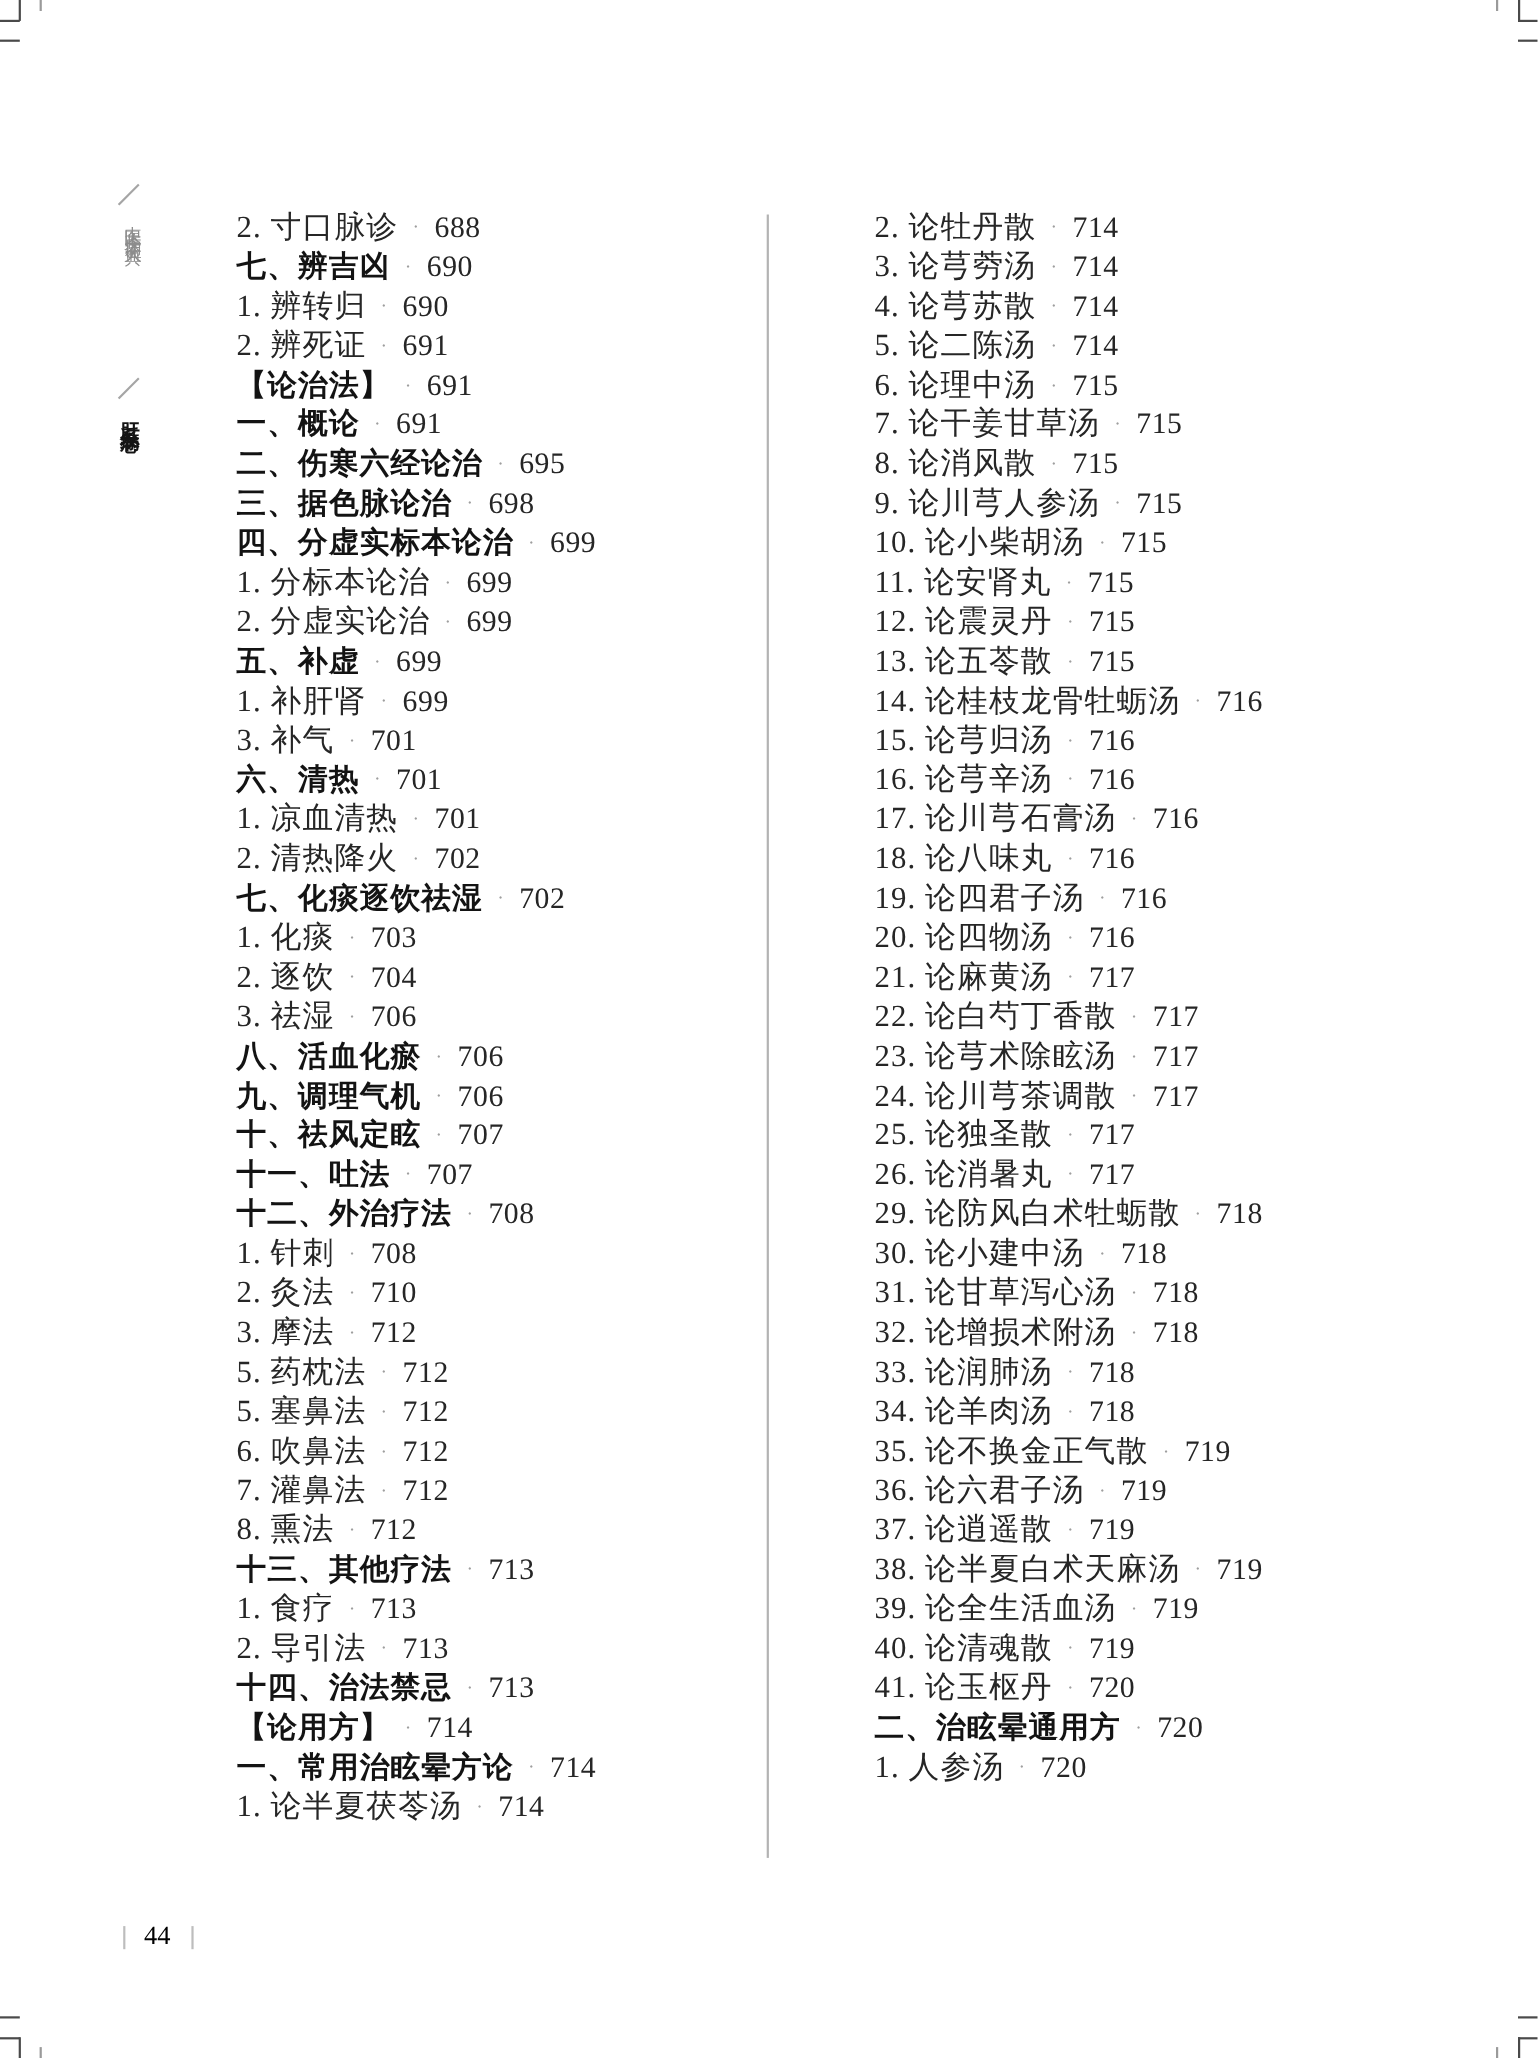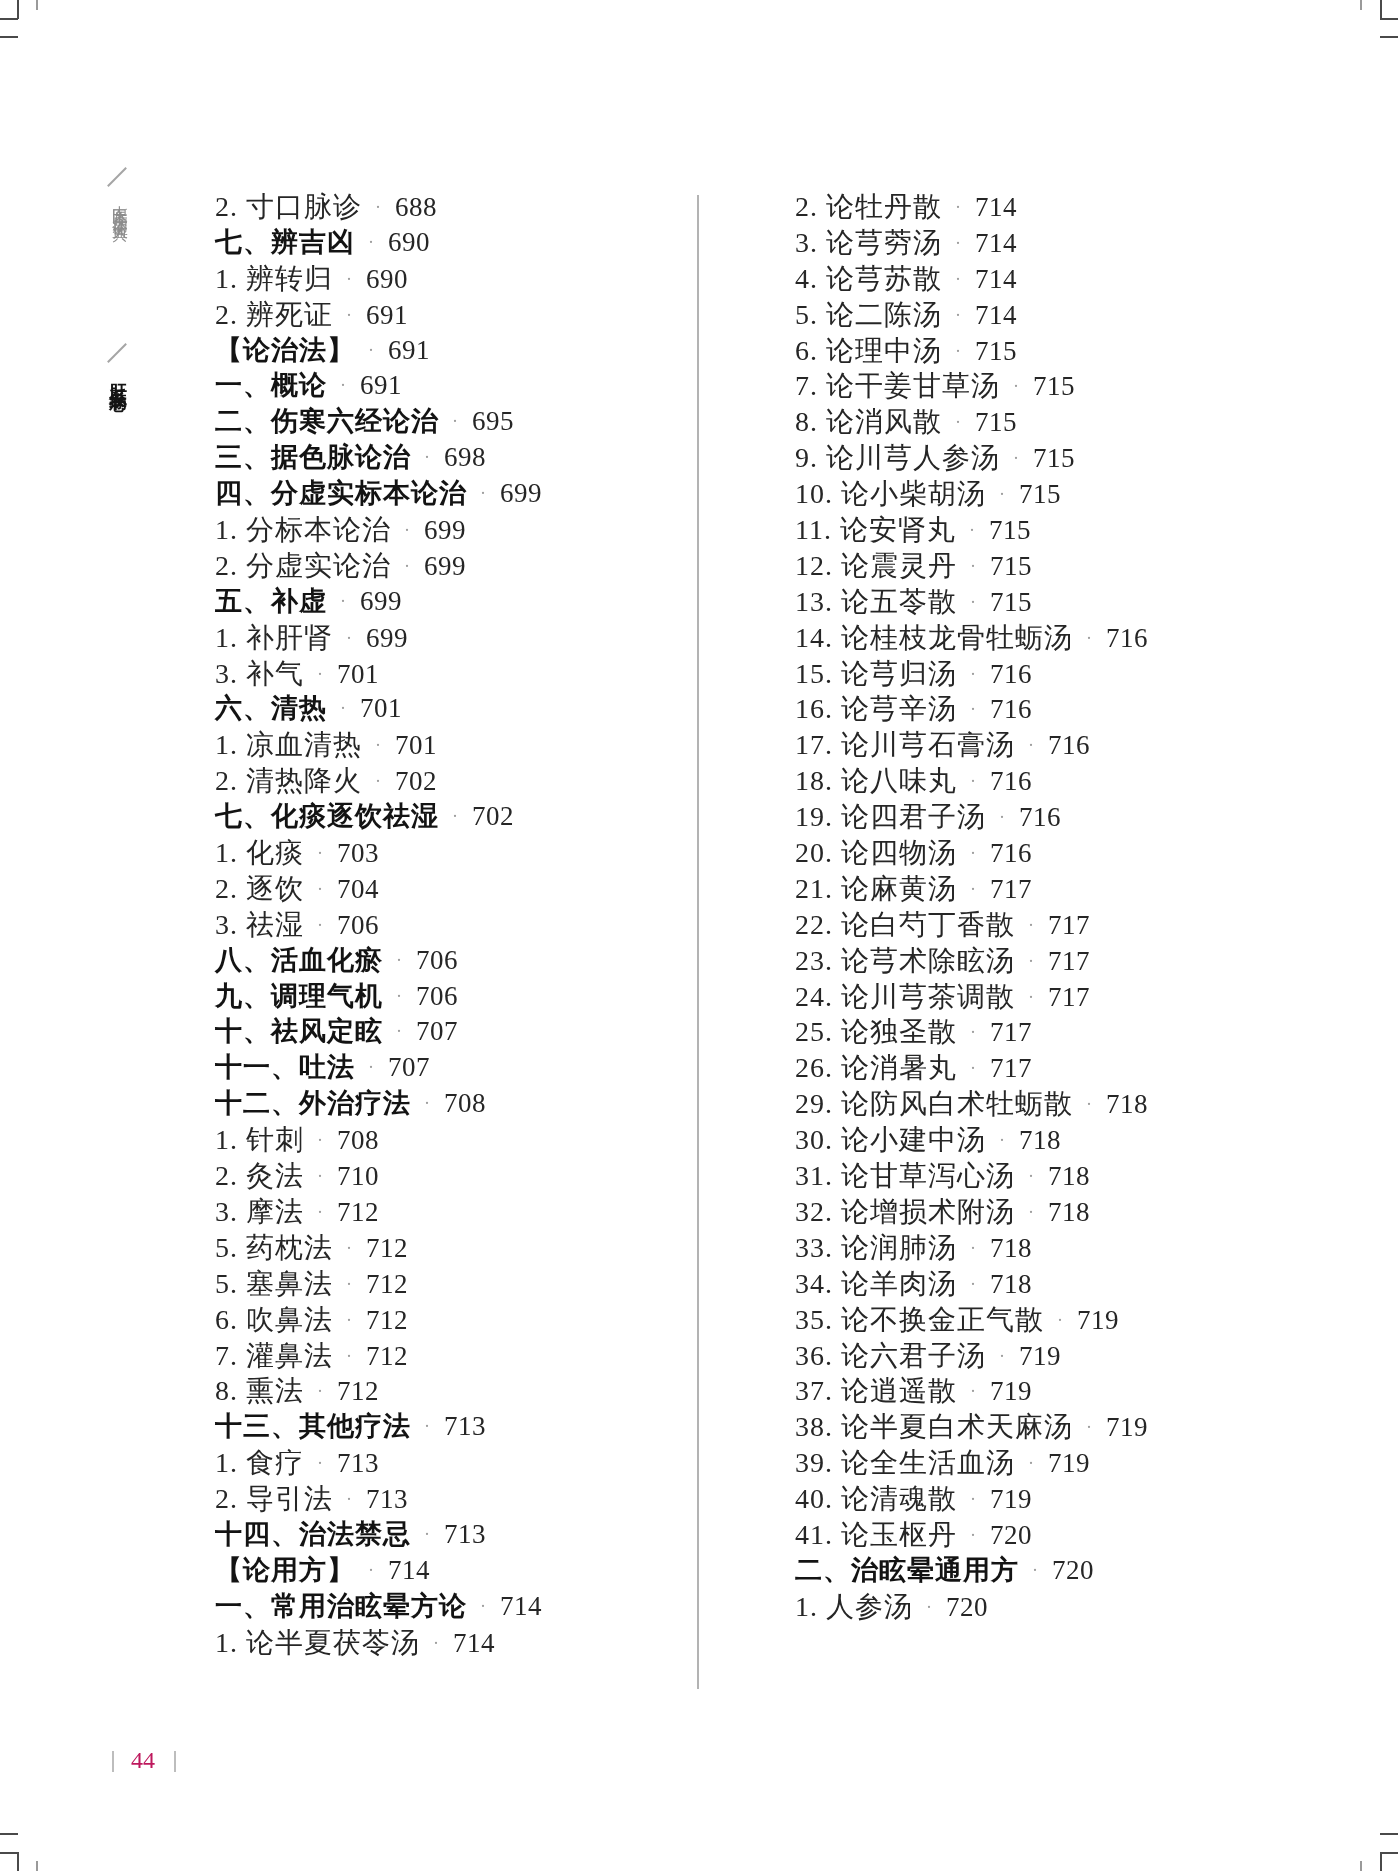--- a/index.html
+++ b/index.html
@@ -59,21 +59,21 @@
     font-family:"Liberation Serif", serif;
     font-weight:400; font-size:27px; color:#262626; letter-spacing:0.5px;
   }
 
   
   .footer-bar {
     position:absolute; top:1751px; width:2px; height:21px; background:#bdbdbd;
   }
   .footer-page {
     position:absolute; left:119px; top:1747px; width:48px;
-    text-align:center; font-size:24px; color:#be185d;
+    text-align:center; font-size:24px; color:#000000;
     font-family:"Liberation Serif", serif;
   }
 </style>
 </head>
 <body>
 
 <div class="page">
 
   <div class="cm" style="left:16.5px; top:0; width:2px; height:19px;"></div>
   <div class="cm" style="left:0; top:17.5px; width:18px; height:2px;"></div>

